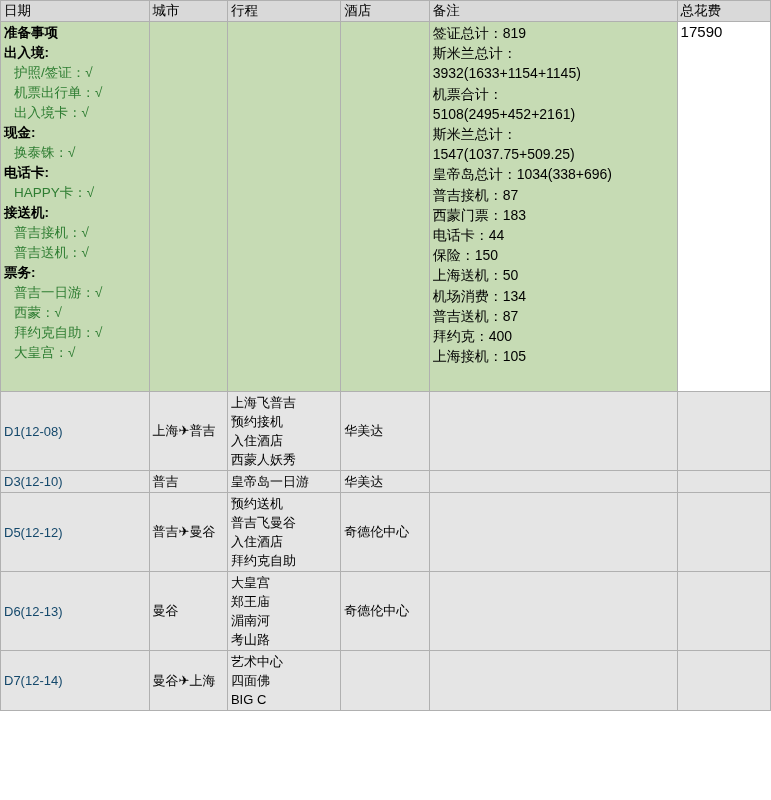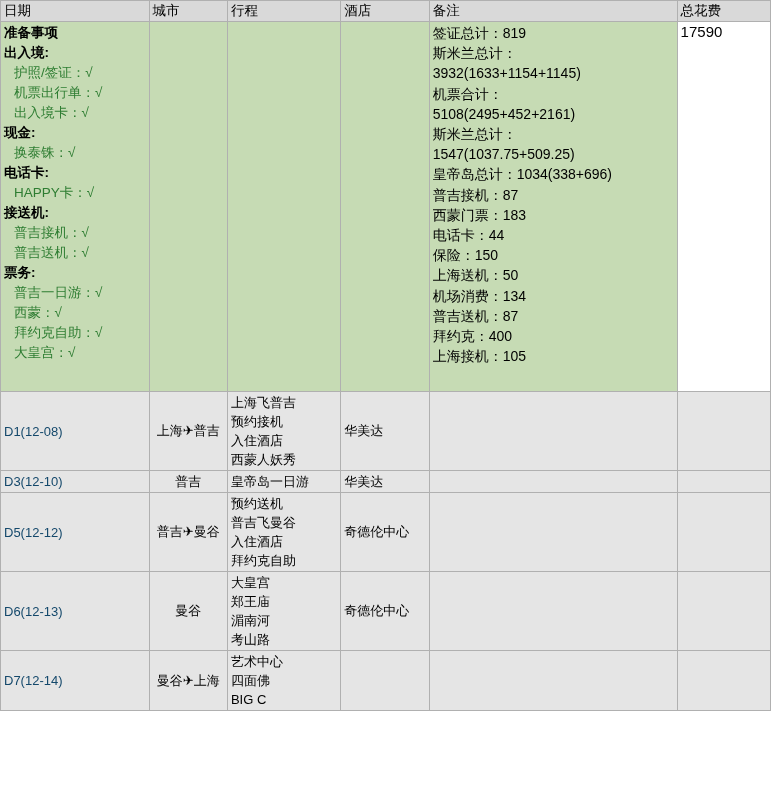--- a/index.html
+++ b/index.html
@@ -74,21 +74,21 @@
     font-size: 15px;
   }
   
   .day td { background: #e5e5e5; }
   .day .date-cell,
   .day .city-cell,
   .day .hotel-cell {
     vertical-align: middle;
   }
   .day .date-cell { color: #14486b; margin-left: 48px; }
-  .day .city-cell { text-align: center; }
+  .day .city-cell { text-align: left; }
   .day .hotel-cell { text-align: left; }
   .route-cell {
     line-height: 19px;
   }
   .blank-note { background: #c5dcec; }
   .blank-total { background: #ffffff; }
   .rt-line { display: block; }
 </style>
 </head>
 <body>

